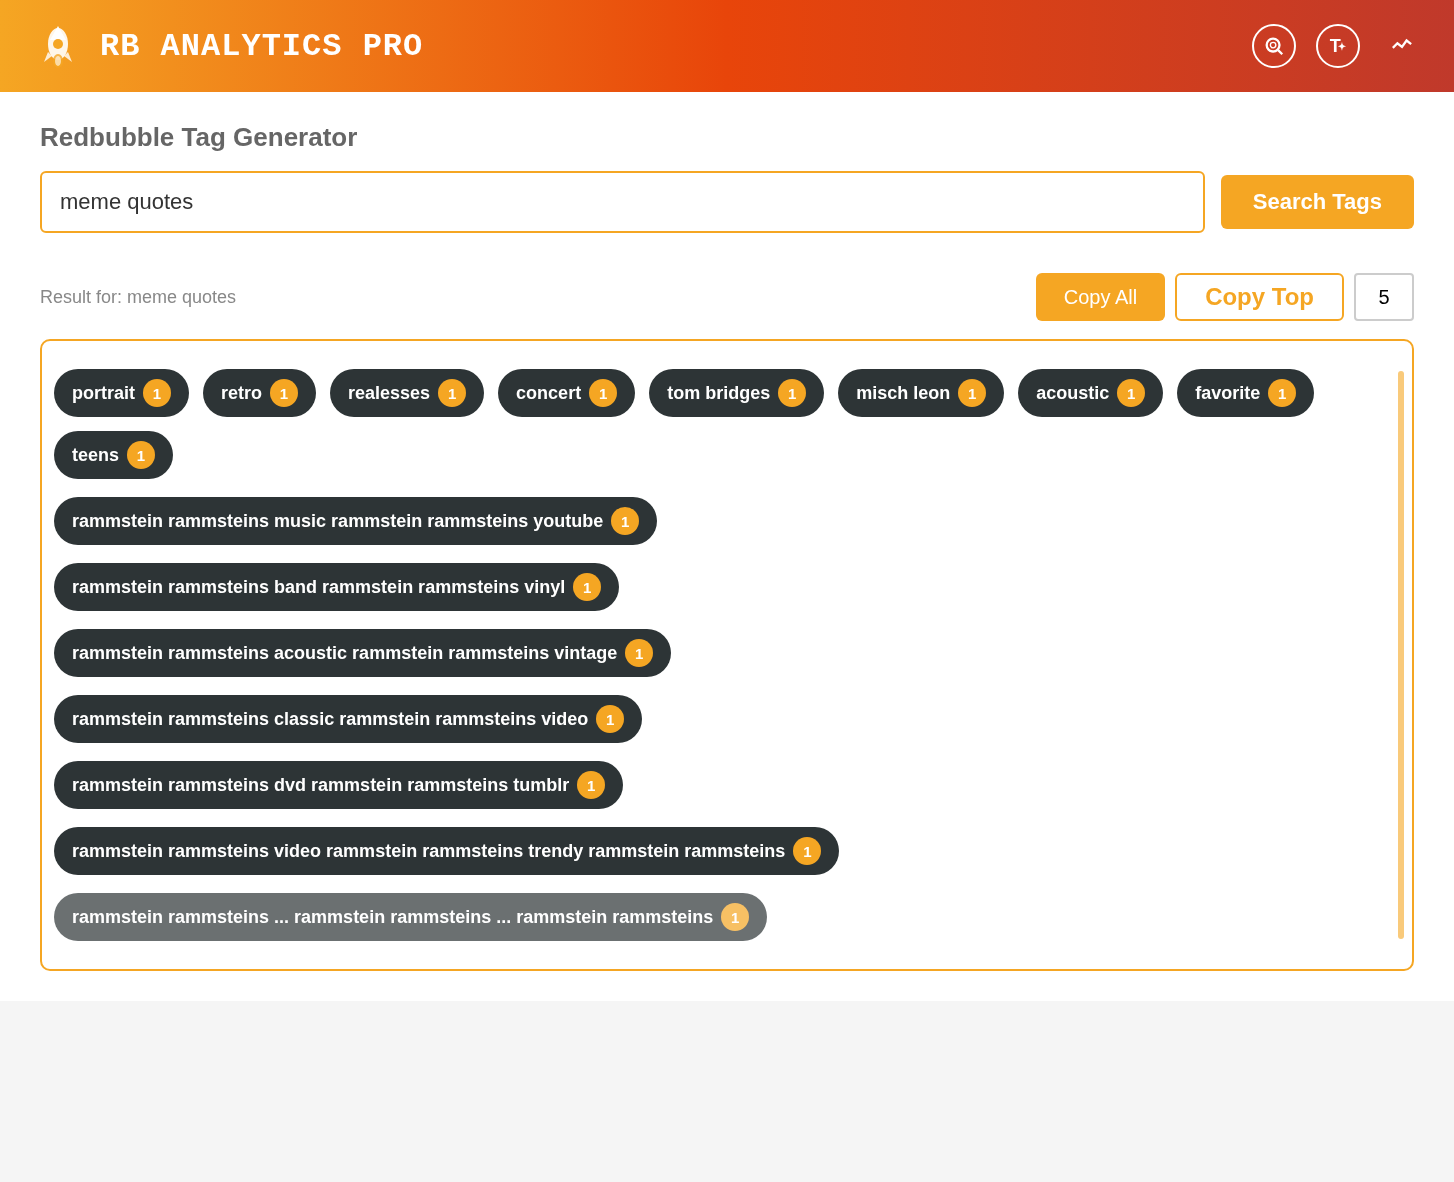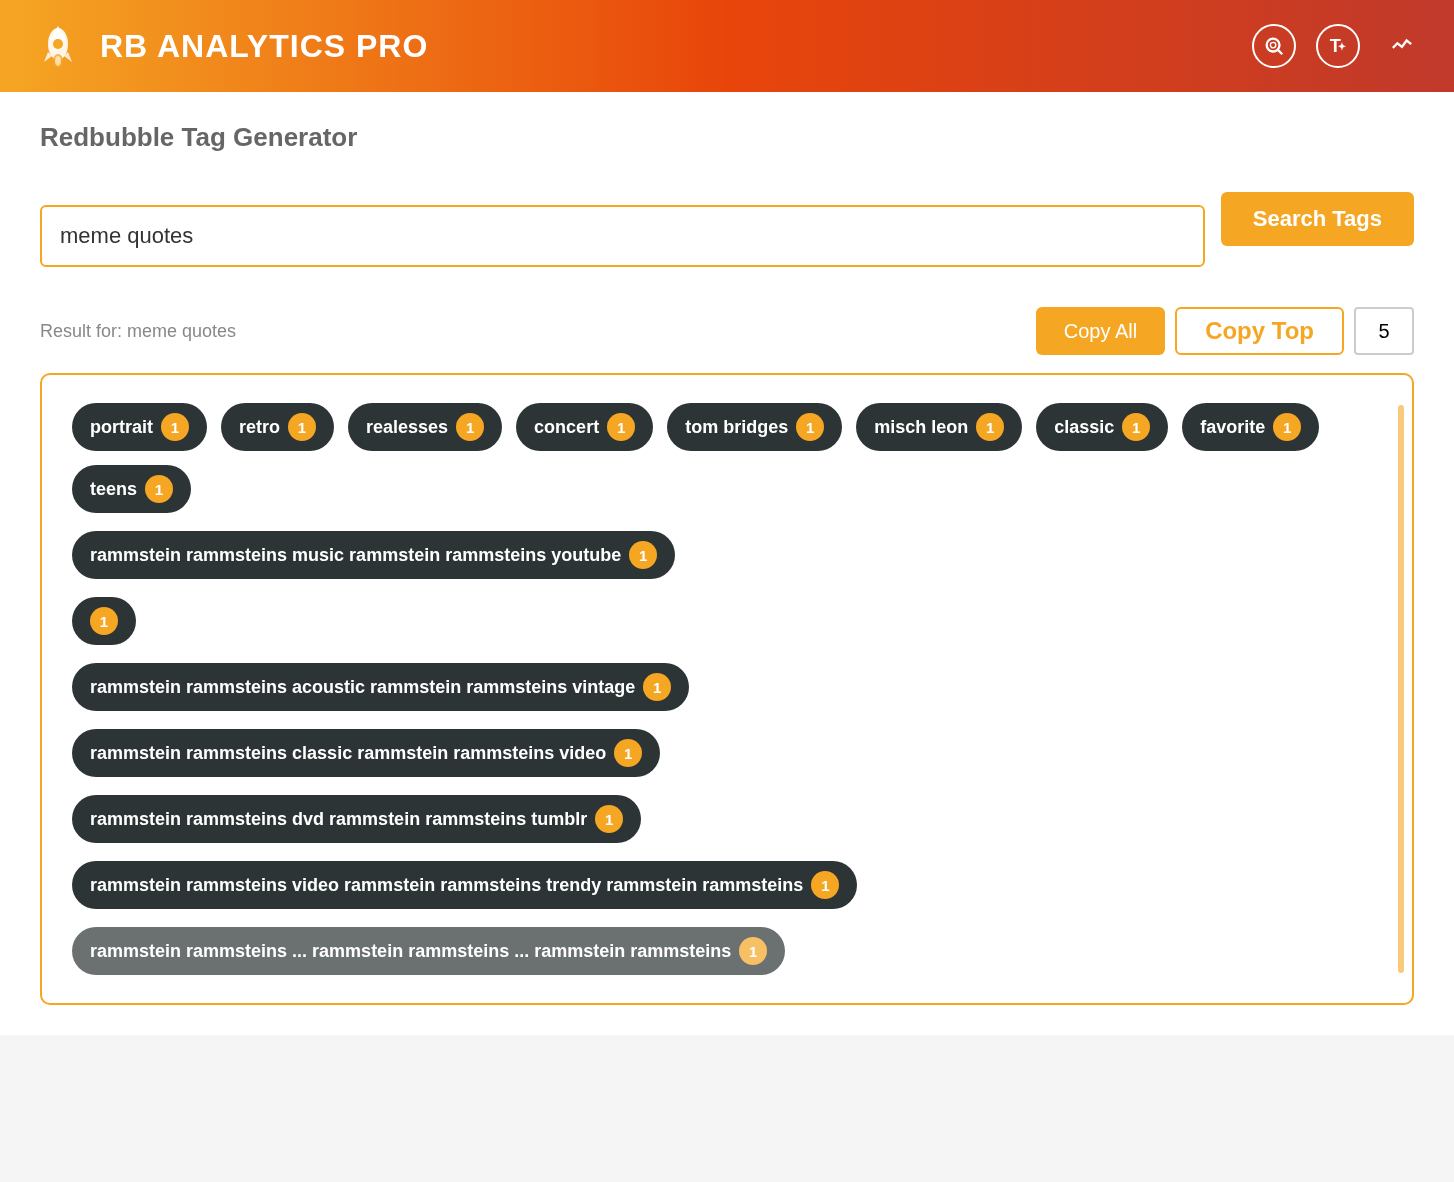--- a/index.html
+++ b/index.html
@@ -15,20 +15,21 @@
       background: linear-gradient(to right, #f5a623, #e8450a, #c0392b);
       padding: 18px 30px;
       display: flex;
       align-items: center;
       justify-content: space-between;
     }
     .header-left {
       display: flex;
       align-items: center;
       gap: 14px;
+      font-family: Liberation Mono, monospace;
     }
     .header-logo {
       width: 56px;
       height: 56px;
     }
     .header-title {
       color: #fff;
       font-size: 32px;
       font-weight: 900;
       letter-spacing: 1px;
@@ -82,21 +83,20 @@
     }
     .search-input {
       flex: 1;
       height: 62px;
       border: 2.5px solid #f5a623;
       border-radius: 6px;
       font-size: 22px;
       padding: 0 18px;
       color: #333;
       outline: none;
-      margin-top: 34px;
     }
     .search-button {
       height: 54px;
       padding: 0 32px;
       background: #f5a623;
       color: #fff;
       border: none;
       border-radius: 6px;
       font-size: 22px;
       font-weight: 700;
@@ -149,21 +149,21 @@
       border-radius: 4px;
       font-size: 20px;
       text-align: center;
       padding: 0 8px;
     }
 
     
     .tags-container {
       border: 2.5px solid #f5a623;
       border-radius: 10px;
-      padding: 28px 30px;
+      padding: 28px 12px;
       background: #fff;
       min-height: 560px;
       position: relative;
       overflow: hidden;
     }
 
     
     .tags-wrapper {
       display: flex;
       flex-wrap: wrap;
@@ -303,40 +303,41 @@
       <span class="tag-pill">
         <span>tom bridges</span>
         <span class="tag-count">1</span>
       </span>
 
       <span class="tag-pill">
         <span>misch leon</span>
         <span class="tag-count">1</span>
       </span>
       <span class="tag-pill">
-        <span>classic</span>
+        <span>acoustic</span>
         <span class="tag-count">1</span>
       </span>
       <span class="tag-pill">
         <span>favorite</span>
         <span class="tag-count">1</span>
       </span>
       <span class="tag-pill">
         <span>teens</span>
         <span class="tag-count">1</span>
       </span>
 
       <div class="tags-row">
         <span class="tag-pill wide">
           <span>rammstein rammsteins music rammstein rammsteins youtube</span>
           <span class="tag-count">1</span>
         </span>
       </div>
       <div class="tags-row">
         <span class="tag-pill wide">
+          <span>rammstein rammsteins band rammstein rammsteins vinyl</span>
           <span class="tag-count">1</span>
         </span>
       </div>
       <div class="tags-row">
         <span class="tag-pill wide">
           <span>rammstein rammsteins acoustic rammstein rammsteins vintage</span>
           <span class="tag-count">1</span>
         </span>
       </div>
       <div class="tags-row">

